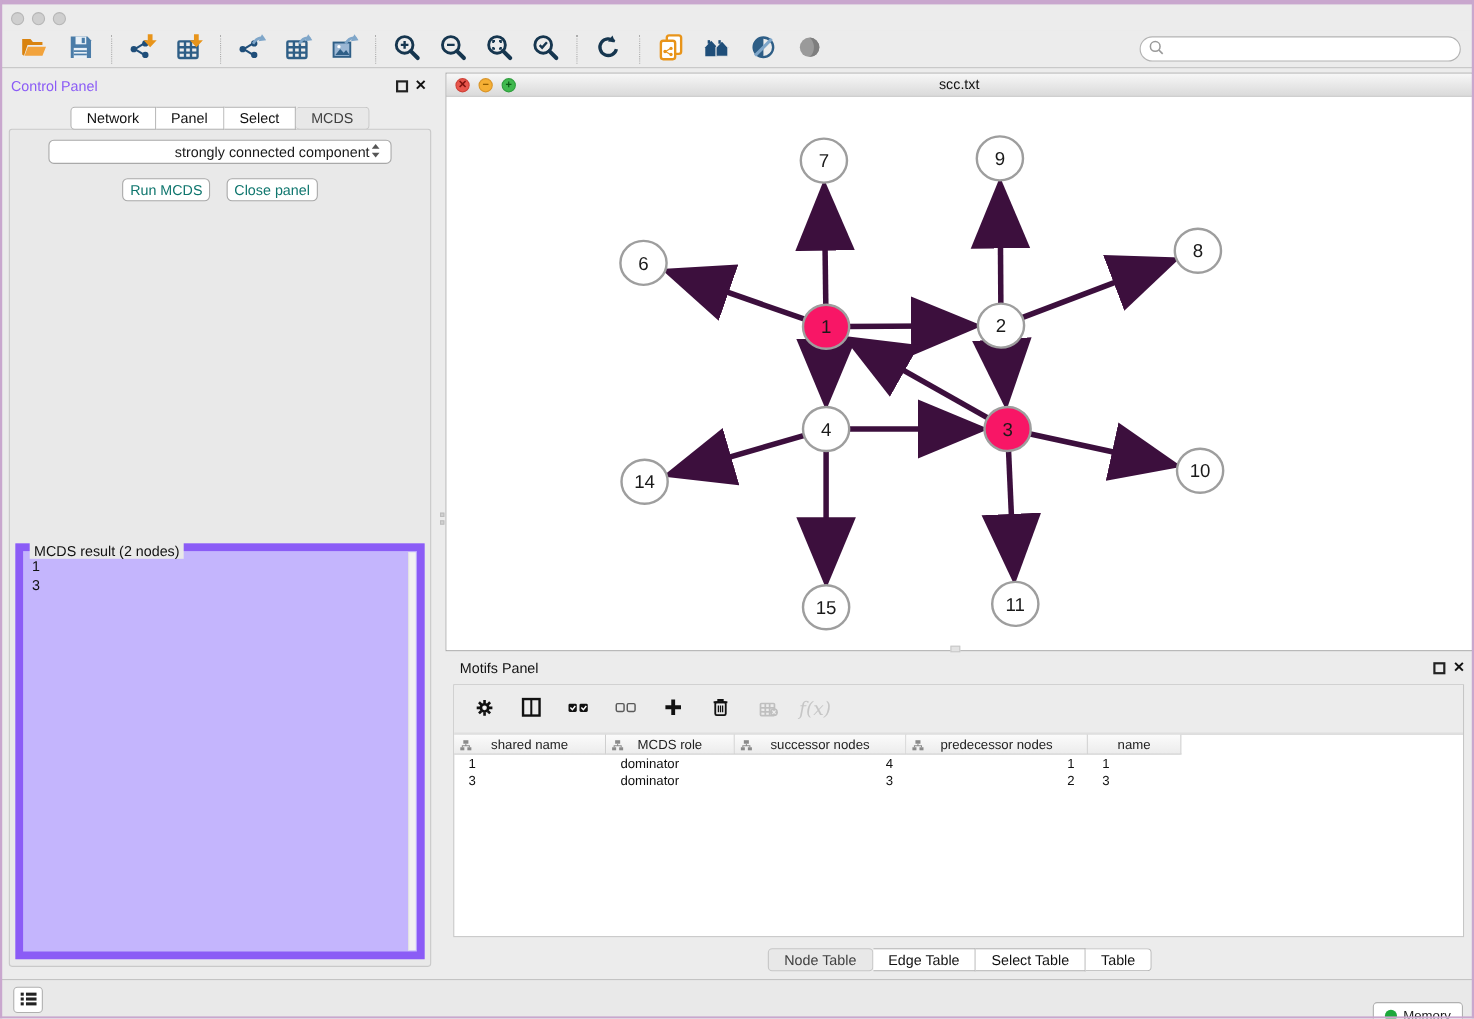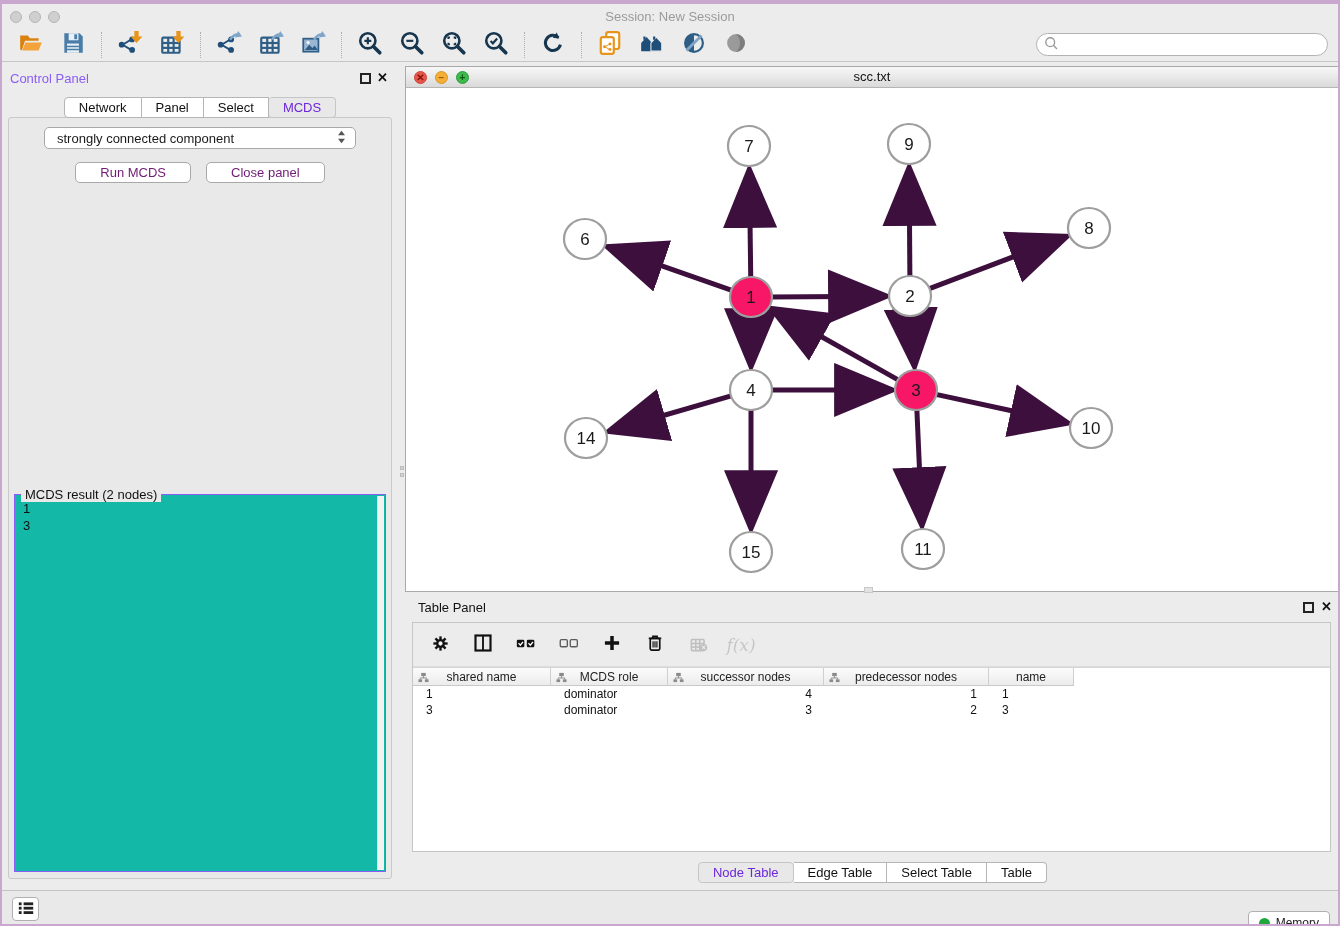--- a/index.html
+++ b/index.html
@@ -31,32 +31,32 @@
   
   .cp-header { position:absolute; top:68px; left:0; width:400px; height:22px; }
   .cp-title { position:absolute; left:10px; top:3px; font-size:13px; color:#8b5cf6; }
   .win-float { position:absolute; width:11px; height:11px; border:2px solid #222; top:5px; }
   .win-close { position:absolute; top:2px; font-size:13px; font-weight:bold; color:#111; }
   .cp-tabs { position:absolute; top:97px; left:0; width:400px; display:flex; justify-content:center; z-index:5; }
   .tab { height:21px; line-height:19px; padding:0 14px; background:#fff; border:1px solid #b5b5b5;
          border-left:none; font-size:13px; color:#111; }
   .tab:first-child { border-left:1px solid #b5b5b5; border-radius:4px 0 0 4px; }
   .tab:last-child { border-radius:0 4px 4px 0; }
-  .tab.active { background:#e8e8e8; color:#6d28d9; border-color:#c6c6c6; border-radius:4px; }
+  .tab.active { background:#e8e8e8; color:#404040; border-color:#c6c6c6; border-radius:4px; }
   .cp-content { position:absolute; left:8px; top:117px; width:384px; height:762px; background:#e9e9e9;
                 border:1px solid #c9c9c9; border-radius:3px; }
   .opt-label { margin-top:20px; text-align:center; font-size:13px; color:#111; }
   .dropdown { margin:9px auto 12px auto; width:312px; height:22px; background:#fff; border:1px solid #a9a9a9;
-              border-radius:5px; display:flex; align-items:center; padding:0 8px 0 12px; font-size:13px; }
+              border-radius:5px; display:flex; align-items:center; padding:0 8px 0 12px; font-size:13px;text-align:right; }
   .dropdown .dd-label { flex:1; }
   .btn-row { margin-top:13px; display:flex; justify-content:center; gap:15px; }
-  .push-btn { height:21px; line-height:19px; padding:0 24px; background:#fff; border:1px solid #a9a9a9;
-              border-radius:5px; font-size:13px; color:#701a75; }
-  .result-group { position:absolute; left:5px; top:376px; width:372px; height:378px; border:1px solid #8b5cf6;
-                  background:#14b8a6; }
+  .push-btn { height:21px; line-height:19px; padding:0 6px; background:#fff; border:1px solid #a9a9a9;
+              border-radius:5px; font-size:13px; color:#0f766e; }
+  .result-group { position:absolute; left:5px; top:376px; width:372px; height:378px; border:7px solid #8b5cf6;
+                  background:#c4b5fd; }
   .result-legend { position:absolute; top:-8px; left:6px; background:#e9e9e9; padding:0 4px; font-size:13px; color:#111; }
   .result-text { padding:5px 8px; font-family:"Liberation Sans",sans-serif; font-size:13px; line-height:17px;
                  white-space:pre; color:#111; }
   .result-scroll { position:absolute; top:1px; bottom:1px; right:1px; width:7px; background:#f2f2f2;
                    border-left:1px solid #e2e2e2; }
 
   
   .net-window { position:absolute; left:405px; top:66px; width:934px; height:526px; border:1px solid #a9a9a9;
                 background:#fff; }
   .net-titlebar { height:21px; background:linear-gradient(#f7f7f7,#dadada); border-bottom:1px solid #b5b5b5;
@@ -110,21 +110,20 @@
 <div class="accent-left"></div>
 <div class="accent-right"></div>
 <div class="accent-bottom"></div>
 
 <div class="titlebar">
   <div class="traffic">
     <span class="light"></span>
     <span class="light"></span>
     <span class="light"></span>
   </div>
-  <div class="app-title">Session: New Session</div>
 </div>
 
 <div class="toolbar">
   <div id="main-toolbar-items" style="display:flex;align-items:center;">
       <div class="tb-btn">
         <span><svg width="26" height="26" viewBox="0 0 24 24">
             <path d="M2 5h7l2 2.5h8v2.5H6.5L3.5 19 2 18z" fill="#D9830F"></path>
             <path d="M4 19l2.8-7.5h15.2L19 19z" fill="#F2A33C"></path>
           </svg></span>
       </div>
@@ -390,21 +389,21 @@
         </g>
         <g>
           <ellipse cx="517" cy="461" rx="21" ry="20" fill="#FFFFFF" stroke="#9E9E9E" stroke-width="2.2"></ellipse>
           <text x="517" y="467" text-anchor="middle" font-size="17" font-family="&quot;Liberation Sans&quot;, sans-serif" fill="#1A1A1A">11</text>
         </g>
       </svg>
   </div>
 </div>
 
 <div class="table-panel">
-  <span class="tp-title">Table Panel</span>
+  <span class="tp-title">Motifs Panel</span>
   <span class="win-float" style="left:898px; top:6px; position:absolute;"></span>
   <span class="win-close" style="left:916px; top:3px; position:absolute;">✕</span>
   <div class="tp-card">
     <div class="tp-toolbar" id="tp-toolbar">
         <div class="tp-tool">
           <span><svg width="19" height="19" viewBox="0 0 24 24">
               <g stroke="#111" stroke-width="3">
                 <line x1="12" y1="3" x2="12" y2="7"></line>
                 <line x1="12" y1="17" x2="12" y2="21"></line>
                 <line x1="3" y1="12" x2="7" y2="12"></line>

